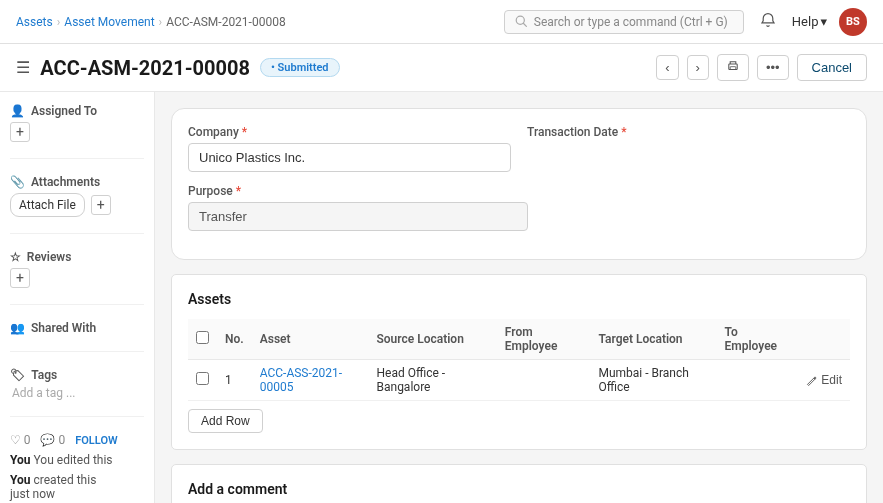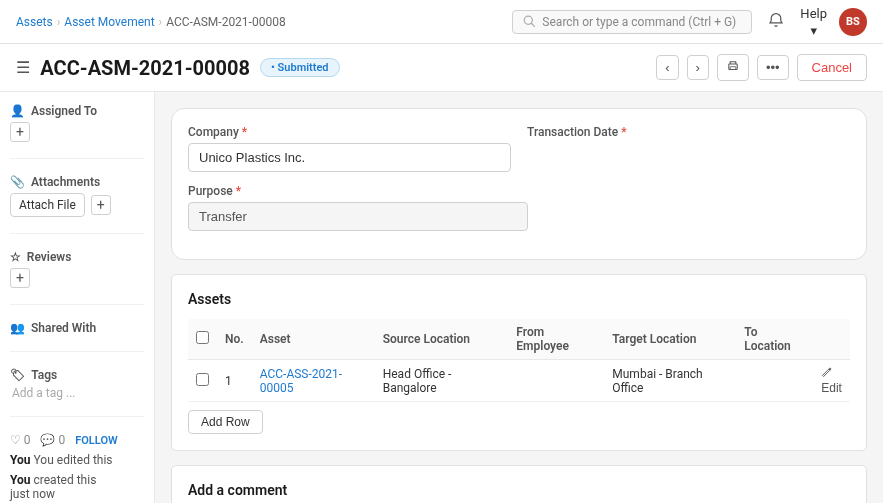--- a/index.html
+++ b/index.html
@@ -16,47 +16,47 @@
     .top-nav-left .breadcrumb-link { color: #1f7bcf; cursor: pointer; }
     .top-nav-right { display: flex; align-items: center; gap: 12px; justify-content: space-between; }
     .search-bar {
       display: flex; align-items: center; gap: 6px;
       border: 1px solid #d0d0d0; border-radius: 4px;
       padding: 4px 10px; width: 240px; background: #f9f9f9;
       color: #888; font-size: 12px;
     }
     .search-bar svg { color: #aaa; }
     .nav-icon { cursor: pointer; color: #555; padding: 4px; }
-    .help-btn { display: flex; align-items: center; gap: 2px; font-size: 13px; cursor: pointer; color: #333; flex-direction: column; }
+    .help-btn { display: flex; align-items: center; gap: 2px; font-size: 13px; cursor: pointer; color: #333; }
     .avatar { width: 28px; height: 28px; border-radius: 50%; background: #c0392b; color: #fff; display: flex; align-items: center; justify-content: center; font-size: 11px; font-weight: bold; }
 
     
     .page-header {
       display: flex; align-items: center; justify-content: space-between;
       background: #fff; padding: 10px 16px; border-bottom: 1px solid #e8e8e8;
     }
     .page-header-left { display: flex; align-items: center; gap: 10px; }
     .hamburger { cursor: pointer; font-size: 16px; color: #555; }
     .page-title { font-size: 20px; font-weight: 700; color: #1a1a1a; }
     .status-badge { background: #e8f4fb; color: #1f7bcf; border: 1px solid #b3d9f0; border-radius: 12px; padding: 2px 10px; font-size: 11px; font-weight: 600; }
     .page-header-right { display: flex; align-items: center; gap: 8px; }
     .nav-btn { border: 1px solid #d0d0d0; background: #fff; border-radius: 4px; padding: 4px 8px; cursor: pointer; font-size: 13px; color: #555; }
     .print-btn { border: 1px solid #d0d0d0; background: #fff; border-radius: 4px; padding: 4px 8px; cursor: pointer; font-size: 13px; color: #555; }
     .more-btn { border: 1px solid #d0d0d0; background: #fff; border-radius: 4px; padding: 4px 8px; cursor: pointer; font-size: 13px; color: #555; }
-    .cancel-btn { border: 1px solid #d0d0d0; background: #fff; border-radius: 4px; padding: 5px 14px; cursor: pointer; font-size: 13px; color: #ef4444; }
+    .cancel-btn { border: 1px solid #d0d0d0; background: #fff; border-radius: 4px; padding: 5px 14px; cursor: pointer; font-size: 13px; color: #0c4a6e; }
 
     
     .main-layout { display: flex; height: calc(503px - 88px); }
 
     
     .sidebar { width: 155px; min-width: 155px; background: #fff; border-right: 1px solid #e8e8e8; padding: 12px 10px; display: flex; flex-direction: column; gap: 16px; overflow-y: auto; }
     .sidebar-section { display: flex; flex-direction: column; gap: 4px; }
     .sidebar-section-header { display: flex; align-items: center; gap: 6px; color: #555; font-size: 12px; font-weight: 600; }
     .add-btn { display: flex; align-items: center; justify-content: center; width: 20px; height: 20px; border: 1px solid #d0d0d0; border-radius: 3px; background: #fff; cursor: pointer; color: #555; font-size: 14px; line-height: 1; }
-    .attach-file-btn { display: flex; align-items: center; gap: 6px; border: 1px solid #d0d0d0; border-radius: 4px; background: #fff; padding: 4px 8px; cursor: pointer; font-size: 12px; color: #333; width: fit-content; }
+    .attach-file-btn { display: flex; align-items: center; gap: 6px; border: 1px solid #d0d0d0; border-radius: 9px; background: #fff; padding: 4px 8px; cursor: pointer; font-size: 12px; color: #333; width: fit-content; }
     .tag-placeholder { color: #aaa; font-size: 12px; padding-left: 2px; }
     .divider { border: none; border-top: 1px solid #f0f0f0; }
     .sidebar-bottom { display: flex; flex-direction: column; gap: 6px; }
     .like-section { display: flex; align-items: center; gap: 10px; color: #888; font-size: 12px; }
     .like-item { display: flex; align-items: center; gap: 3px; cursor: pointer; }
     .follow-btn { color: #1f7bcf; font-size: 11px; font-weight: 600; cursor: pointer; }
     .activity-item { font-size: 12px; color: #555; }
     .activity-item strong { color: #222; }
 
     
@@ -74,21 +74,21 @@
     
     .assets-card { background: #fff; border: 1px solid #e0e0e0; border-radius: 5px; padding: 16px; }
     .assets-title { font-size: 14px; font-weight: 600; color: #1a1a1a; margin-bottom: 12px; }
     .assets-table { width: 100%; border-collapse: collapse; }
     .assets-table th { text-align: left; font-size: 12px; font-weight: 600; color: #555; padding: 6px 8px; border-bottom: 1px solid #e8e8e8; background: #fafafa; }
     .assets-table td { padding: 6px 8px; font-size: 12px; color: #333; border-bottom: 1px solid #f0f0f0; vertical-align: middle; }
     .assets-table .checkbox-col { width: 24px; }
     .assets-table .no-col { width: 30px; }
     .asset-link { color: #1f7bcf; cursor: pointer; text-align: right; }
     .add-row-btn { border: 1px solid #d0d0d0; background: #fff; border-radius: 4px; padding: 4px 12px; font-size: 12px; color: #333; cursor: pointer; margin-top: 8px; }
-    .edit-btn { display: flex; align-items: flex-start; gap: 3px; color: #555; font-size: 12px; cursor: pointer; background: none; border: none; flex-direction: column; }
+    .edit-btn { display: flex; align-items: flex-end; gap: 3px; color: #555; font-size: 12px; cursor: pointer; background: none; border: none; }
     .checkbox { width: 13px; height: 13px; cursor: pointer; }
 
     
     .comment-card { background: #fff; border: 1px solid #e0e0e0; border-radius: 5px; padding: 16px; }
     .comment-title { font-size: 14px; font-weight: 600; color: #1a1a1a; margin-bottom: 8px; }
   </style>
 </head>
 <body>
 
 <div class="top-nav">
@@ -255,21 +255,21 @@
         <thead>
           <tr>
             <th class="checkbox-col">
               <input type="checkbox" class="checkbox" style="">
             </th>
             <th class="no-col">No.</th>
             <th>Asset</th>
             <th>Source Location</th>
             <th>From Employee</th>
             <th>Target Location</th>
-            <th>To Location</th>
+            <th>To Employee</th>
             <th></th>
           </tr>
         </thead>
         <tbody>
           <tr class="table-row">
             <td>
               <input type="checkbox" class="checkbox" style="">
             </td>
             <td>1</td>
             <td>

